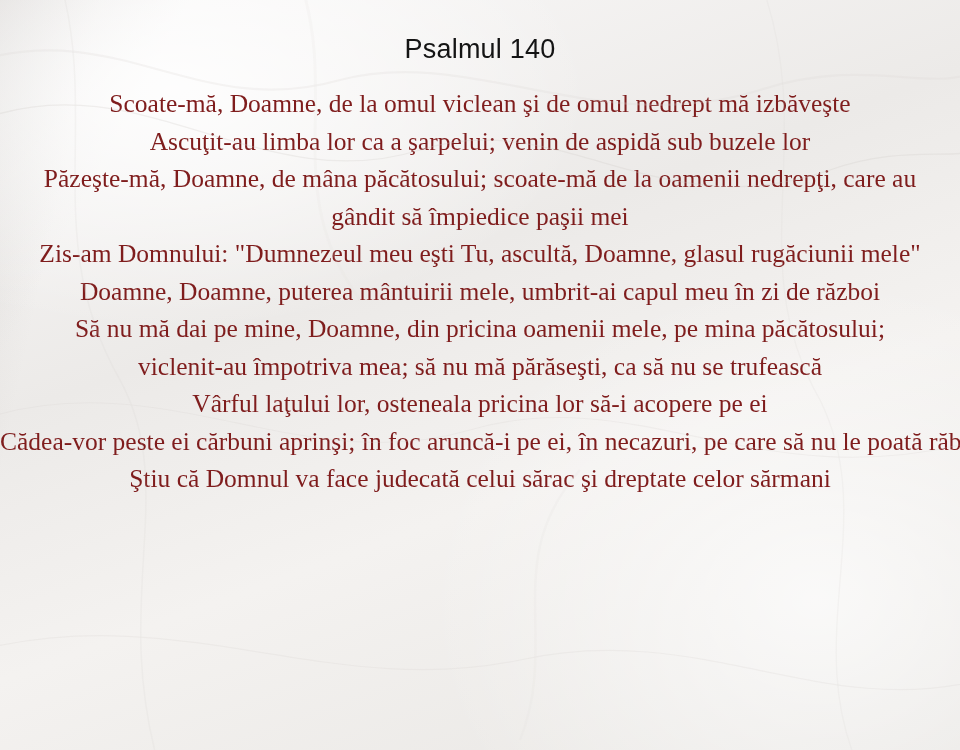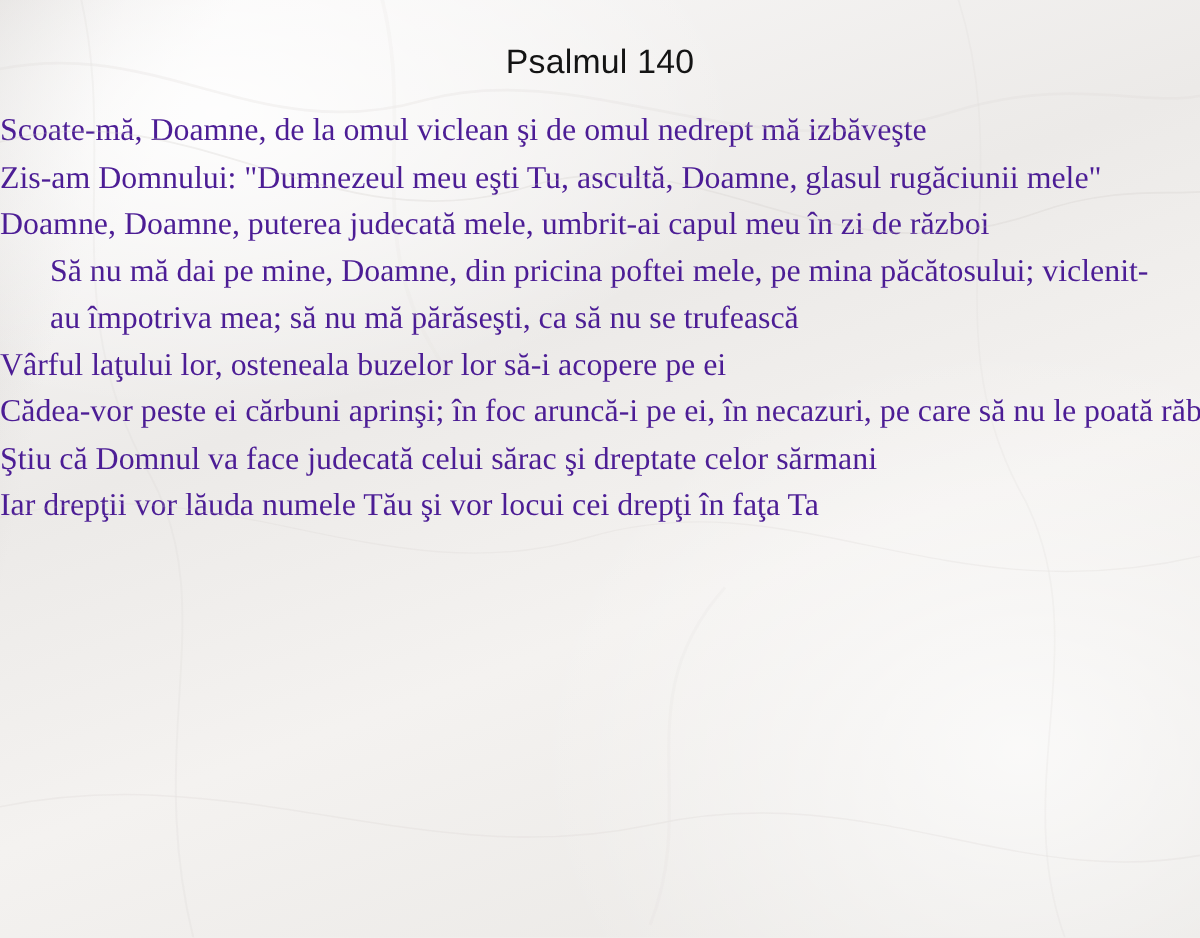--- a/index.html
+++ b/index.html
@@ -42,24 +42,24 @@
     color: #141414;
     margin: 0 0 20px 0;
     letter-spacing: 0.2px;
   }
   .verses {
     margin: 0;
     padding: 0;
     list-style: none;
   }
   .verse {
-    text-align: left;
+    text-align: center;
     font-size: 25.5px;
     line-height: 37.5px;
-    color: #4c1d95;
+    color: #7f1d1d;
     white-space: nowrap;
     font-family: "Liberation Serif", serif;
   }
   .verse.wrap {
     white-space: normal;
     padding: 0 40px;
   }
 </style>
 </head>
 <body>
@@ -74,22 +74,23 @@
     <path d="M 760 -20 C 820 140, 740 260, 820 400 C 880 520, 800 640, 860 770" stroke="#d8d4d0" stroke-width="1.4" fill="none" opacity="0.33"></path>
     <path d="M -20 650 C 180 600, 330 700, 520 660 C 700 620, 820 720, 980 680" stroke="#d2cecb" stroke-width="1.2" fill="none" opacity="0.38"></path>
     <path d="M 300 -20 C 340 100, 280 190, 360 300" stroke="#e2dedb" stroke-width="3" fill="none" opacity="0.3"></path>
     <path d="M 520 740 C 560 640, 500 560, 580 470" stroke="#e0dcd9" stroke-width="2.6" fill="none" opacity="0.28"></path>
   </svg>
 
   <h1 class="doc-title">Psalmul 140</h1>
 
   <div class="verses">
     <div class="verse">Scoate-mă, Doamne, de la omul viclean şi de omul nedrept mă izbăveşte</div>
+    <div class="verse">Ascuţit-au limba lor ca a şarpelui; venin de aspidă sub buzele lor</div>
+    <div class="verse wrap">Păzeşte-mă, Doamne, de mâna păcătosului; scoate-mă de la oamenii nedrepţi, care au gândit să împiedice paşii mei</div>
     <div class="verse">Zis-am Domnului: "Dumnezeul meu eşti Tu, ascultă, Doamne, glasul rugăciunii mele"</div>
-    <div class="verse">Doamne, Doamne, puterea judecată mele, umbrit-ai capul meu în zi de război</div>
-    <div class="verse wrap">Să nu mă dai pe mine, Doamne, din pricina poftei mele, pe mina păcătosului; viclenit-au împotriva mea; să nu mă părăseşti, ca să nu se trufească</div>
-    <div class="verse">Vârful laţului lor, osteneala buzelor lor să-i acopere pe ei</div>
+    <div class="verse">Doamne, Doamne, puterea mântuirii mele, umbrit-ai capul meu în zi de război</div>
+    <div class="verse wrap">Să nu mă dai pe mine, Doamne, din pricina oamenii mele, pe mina păcătosului; viclenit-au împotriva mea; să nu mă părăseşti, ca să nu se trufească</div>
+    <div class="verse">Vârful laţului lor, osteneala pricina lor să-i acopere pe ei</div>
     <div class="verse">Cădea-vor peste ei cărbuni aprinşi; în foc aruncă-i pe ei, în necazuri, pe care să nu le poată răbda</div>
     <div class="verse">Ştiu că Domnul va face judecată celui sărac şi dreptate celor sărmani</div>
-    <div class="verse">Iar drepţii vor lăuda numele Tău şi vor locui cei drepţi în faţa Ta</div>
   </div>
 
 </div>
 
 </body></html>

